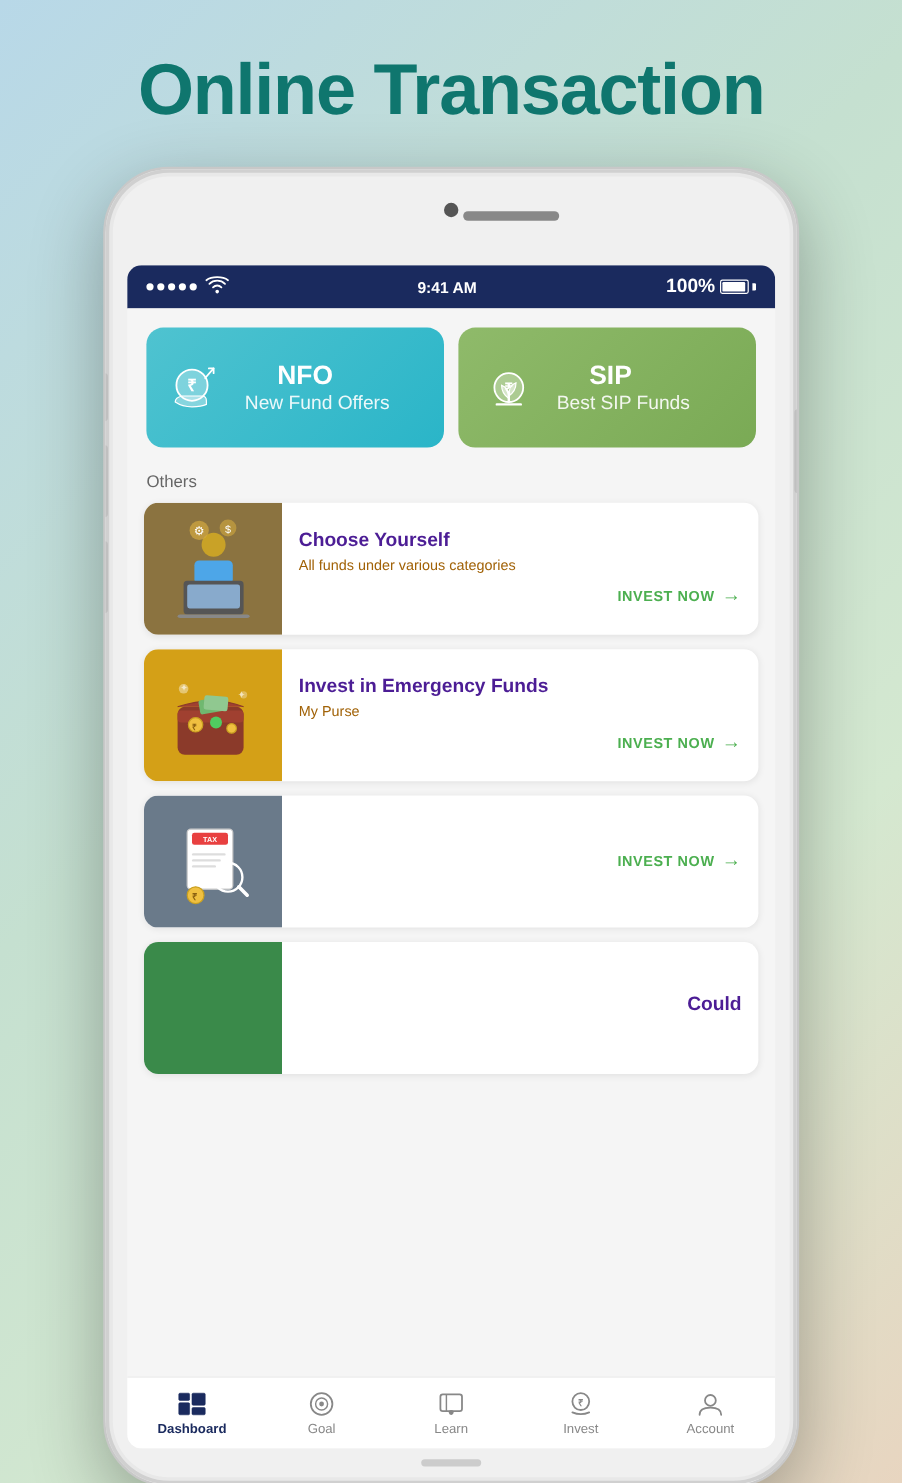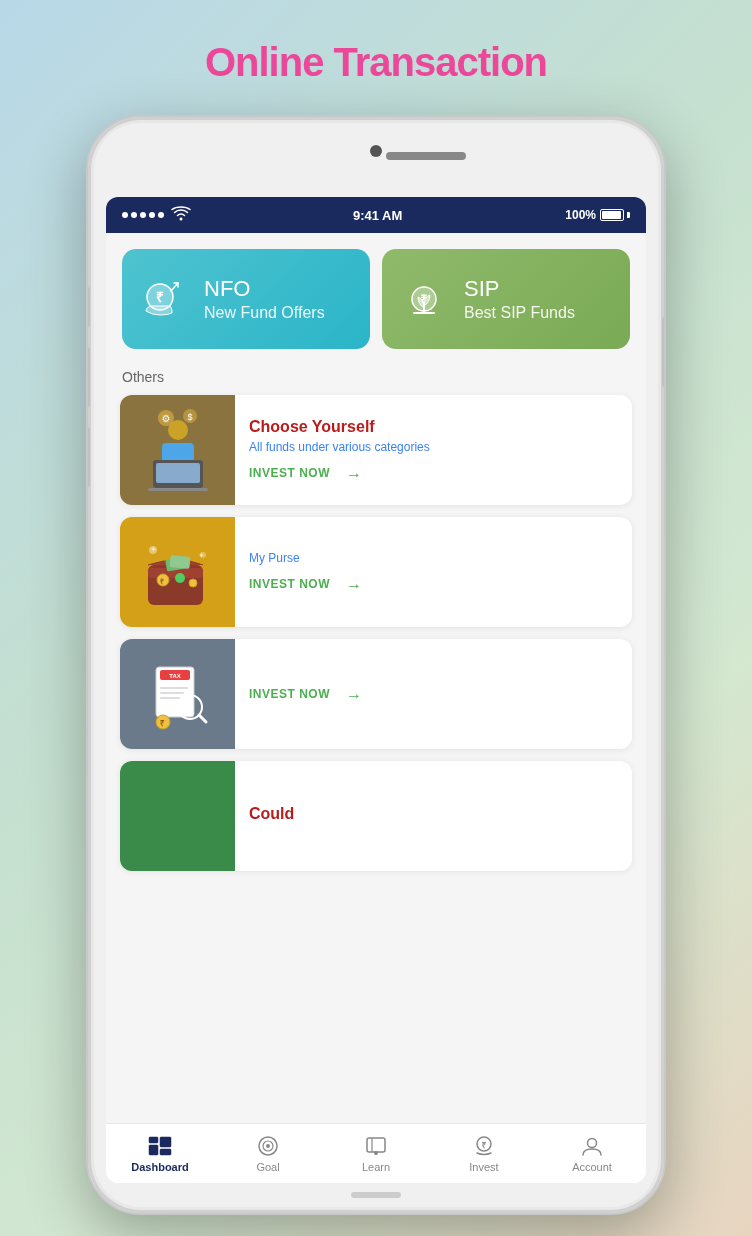--- a/index.html
+++ b/index.html
@@ -7,23 +7,23 @@
       width: 752px;
       height: 1236px;
       overflow: hidden;
       font-family: -apple-system, BlinkMacSystemFont, 'Segoe UI', sans-serif;
       background: linear-gradient(135deg, #b8d8e8 0%, #c5e0d0 40%, #d4e8d0 70%, #e8d5c0 100%);
       position: relative;
     }
 
     .page-title {
       text-align: center;
-      font-size: 40px;
+      font-size: 60px;
       font-weight: 800;
-      color: #ec4899;
+      color: #0f766e;
       padding: 40px 12px 20px;
       letter-spacing: -1px;
     }
 
     .phone-wrapper {
       display: flex;
       justify-content: center;
       align-items: flex-start;
       padding-top: 10px;
     }
@@ -231,22 +231,23 @@
     }
 
     .card-icon {
       width: 52px;
       height: 52px;
       flex-shrink: 0;
     }
 
     .card-text .card-title {
       font-size: 22px;
-      font-weight: 400;
+      font-weight: 700;
       line-height: 1.2;
+      margin-left: 27px;
     }
 
     .card-text .card-subtitle {
       font-size: 16px;
       opacity: 0.9;
       margin-top: 2px;
     }
 
     
     .others-label {
@@ -295,48 +296,50 @@
       flex: 1;
       padding: 16px 14px;
       display: flex;
       flex-direction: column;
       justify-content: center;
     }
 
     .item-title {
       font-size: 16px;
       font-weight: 600;
-      color: #b91c1c;
+      color: #4c1d95;
       margin-bottom: 4px;
     }
 
     .item-subtitle {
       font-size: 12px;
-      color: #3b82f6;
+      color: #a16207;
       margin-bottom: 10px;
     }
 
     .invest-now-btn {
       display: flex;
       align-items: center;
-      gap: 16px;
+      gap: 6px;
       color: #4caf50;
       font-size: 12px;
       font-weight: 700;
       letter-spacing: 0.5px;
+      justify-content: flex-end;
     }
 
     .invest-arrow {
       font-size: 16px;
     }
 
     
     .list-item-partial {
       height: 55px;
       margin-bottom: 0;
+      text-align: right;
     }
 
     
     .bottom-nav {
       position: absolute;
       bottom: 0;
       left: 0;
       right: 0;
       height: 60px;
       background: white;
@@ -410,21 +413,21 @@
             <svg width="18" height="14" viewBox="0 0 18 14">
               <path d="M9 10.5C9.8 10.5 10.5 11.2 10.5 12S9.8 13.5 9 13.5 7.5 12.8 7.5 12 8.2 10.5 9 10.5z" fill="white"></path>
               <path d="M5.5 8.5C6.5 7.5 7.7 6.9 9 6.9s2.5.6 3.5 1.6" stroke="white" stroke-width="1.5" fill="none" stroke-linecap="round"></path>
               <path d="M2.5 5.5C4.1 3.9 6.4 2.9 9 2.9s4.9 1 6.5 2.6" stroke="white" stroke-width="1.5" fill="none" stroke-linecap="round"></path>
               <path d="M0 2.5C2.1.9 5.4 0 9 0s6.9.9 9 2.5" stroke="white" stroke-width="1.5" fill="none" stroke-linecap="round"></path>
             </svg>
           </span>
         </div>
         <span class="status-time">9:41 AM</span>
         <div class="status-right">
-          <span style="font-size:12px;">100%</span>
+          <span style="font-size:16px;">100%</span>
           <div class="battery-icon">
             <div class="battery-body">
               <div class="battery-fill"></div>
             </div>
             <div class="battery-tip"></div>
           </div>
         </div>
       </div>
 
       <div class="screen-content">
@@ -518,20 +521,21 @@
               <circle cx="25" cy="50" r="6" fill="#f0c040" stroke="#c9a020" stroke-width="1"></circle>
               <text x="22" y="54" fill="#8B6010" font-size="7" font-weight="bold">₹</text>
               <circle cx="42" cy="48" r="5" fill="#50cc60"></circle>
               <circle cx="55" cy="53" r="4" fill="#f0c040" stroke="#c9a020" stroke-width="1"></circle>
 
               <rect x="28" y="28" width="20" height="12" rx="2" fill="#70b870" transform="rotate(-10 38 34)"></rect>
               <rect x="32" y="26" width="20" height="12" rx="2" fill="#90c890" transform="rotate(5 42 32)"></rect>
             </svg>
           </div>
           <div class="item-content">
+            <div class="item-title">Invest in Emergency Funds</div>
             <div class="item-subtitle">My Purse</div>
             <div class="invest-now-btn">
               <span>INVEST NOW</span>
               <span class="invest-arrow">→</span>
             </div>
           </div>
         </div>
 
         <div class="list-item">
           <div class="item-image item-image-tax">

